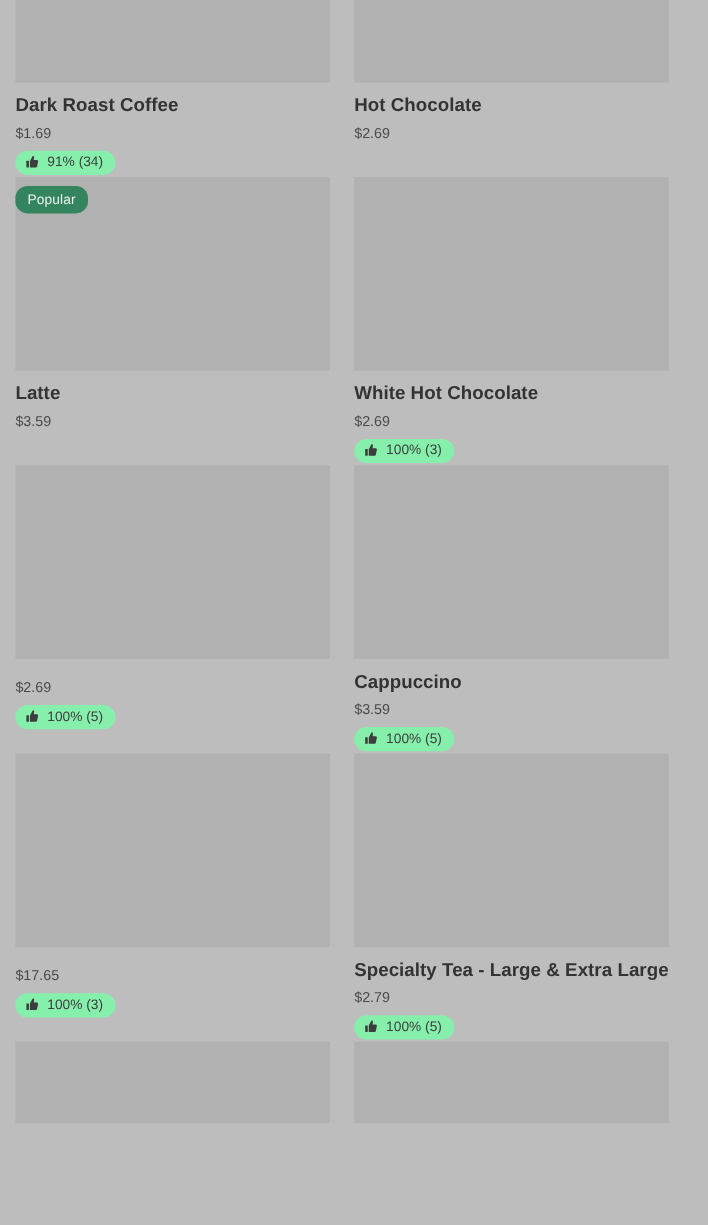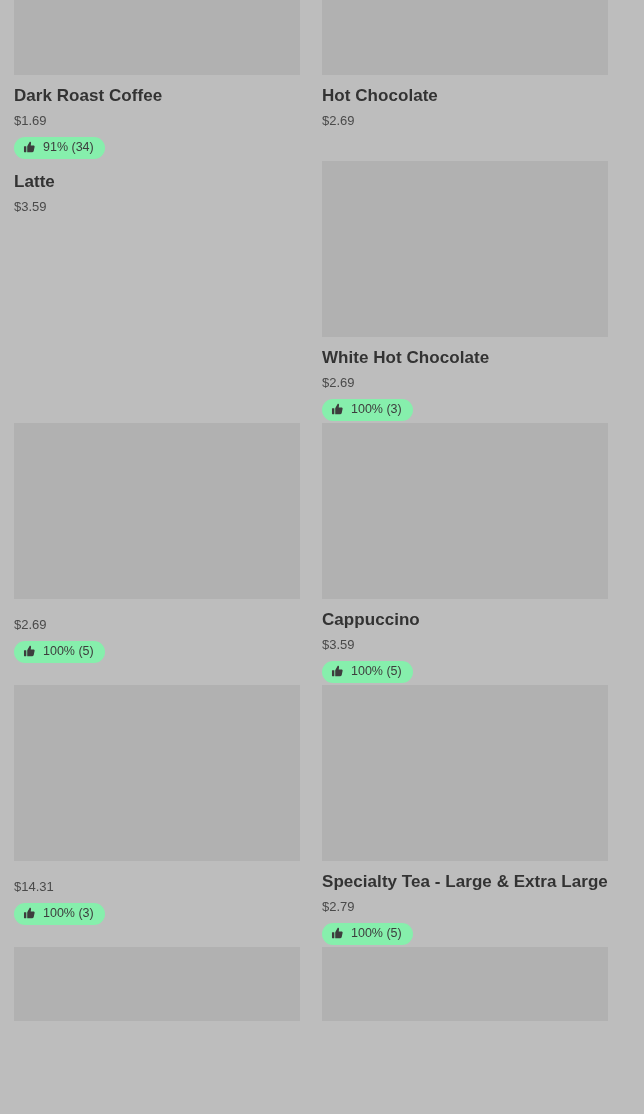--- a/index.html
+++ b/index.html
@@ -144,20 +144,23 @@
     <div class="info">
       <div class="title">Hot Chocolate</div>
       <div class="price">$2.69</div>
       <div class="rating-row">
         
       </div>
     </div>
   </div>
 
   <div class="product-card">
+    <div class="thumb">
+      <span class="badge">Popular</span>
+    </div>
     <div class="info">
       <div class="title">Latte</div>
       <div class="price">$3.59</div>
       <div class="rating-row">
         
       </div>
     </div>
   </div>
 
   <div class="product-card">
@@ -220,21 +223,21 @@
         </span>
       </div>
     </div>
   </div>
 
   <div class="product-card">
     <div class="thumb">
       
     </div>
     <div class="info">
-      <div class="price">$14.31</div>
+      <div class="price">$17.65</div>
       <div class="rating-row">
         <span class="rating-pill">
           <span class="thumb-icon">
             <svg viewBox="0 0 16 16" width="13" height="13" aria-hidden="true">
               <path fill="#3d3d3d" d="M5.2 6.6 8.1 1.3c.2-.4.7-.5 1.1-.3.5.3.8.9.7 1.5L9.5 5.4h3.4c.9 0 1.6.8 1.4 1.7l-1.1 5.3c-.2.8-.9 1.4-1.7 1.4H5.2V6.6z"></path>
               <rect fill="#3d3d3d" x="1.2" y="6.4" width="2.9" height="7.4" rx="0.5"></rect>
             </svg>
           </span>
           <span class="rating-text">100% (3)</span>
         </span>

